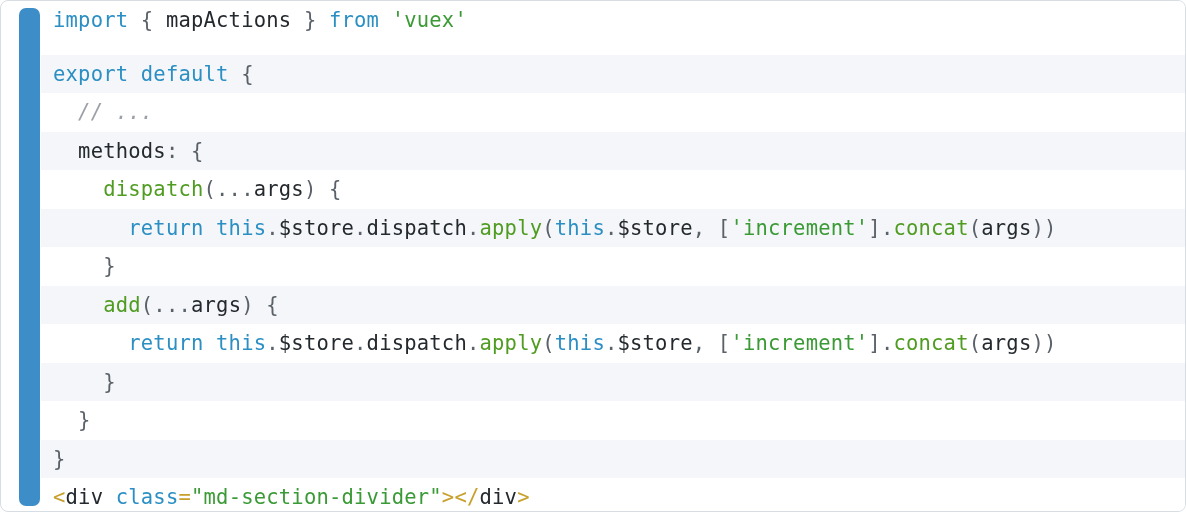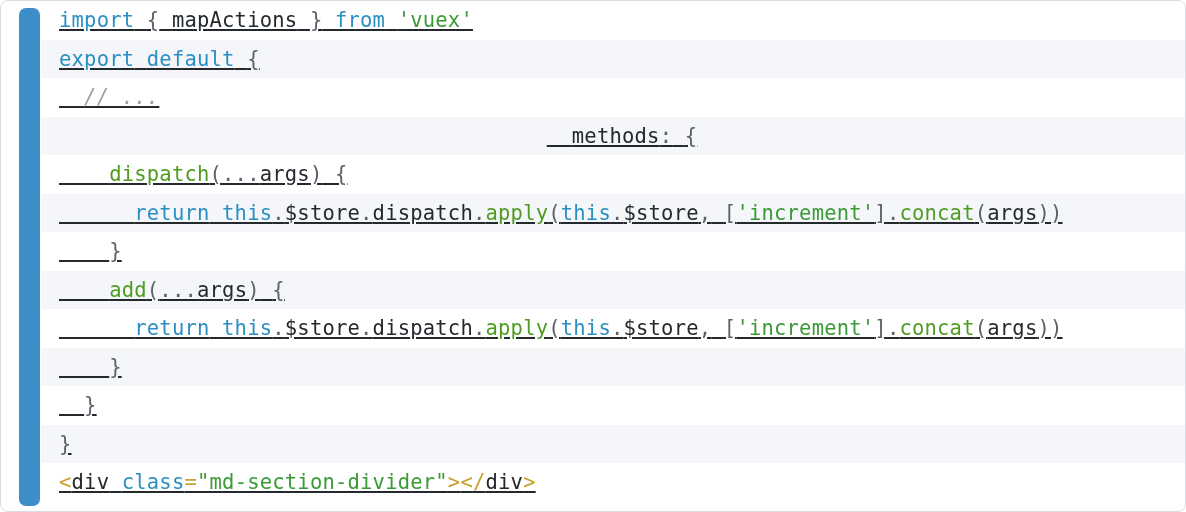--- a/index.html
+++ b/index.html
@@ -50,24 +50,23 @@
     z-index: 1;
   }
 
   .code-line {
     box-sizing: border-box;
     height: 38.5px;
     line-height: 38.5px;
     white-space: pre;
     font-size: 20.5px;
     letter-spacing: 0.2px;
-    padding-left: 18px;
+    padding-left: 12px;
     color: #24292e;
     background: #ffffff;
-    text-decoration: underline;
   }
   .code-line.alt {
     background: #f4f6f9;
   }
 
   
   .tok-kw      { color: #2b8fc4; }   
   .tok-fn      { color: #4f9c21; }   
   .tok-str     { color: #3a9a35; }   
   .tok-com     { color: #9aa0a6; font-style: italic; }  
@@ -80,23 +79,23 @@
 </head>
 <body>
 
 <div id="code-card" style="border-color: rgb(216, 221, 227); background: rgb(255, 255, 255);">
 
   <div id="accent-bar" style="background: rgb(60, 141, 200);"></div>
 
   <div id="code-viewport">
     <div id="code-lines">
         <div class="code-line"><span class="tok-kw">import</span><span class="tok-plain"> </span><span class="tok-punc">{</span><span class="tok-plain"> </span><span class="tok-plain">mapActions</span><span class="tok-plain"> </span><span class="tok-punc">}</span><span class="tok-plain"> </span><span class="tok-kw">from</span><span class="tok-plain"> </span><span class="tok-str">'vuex'</span></div>
-        <div class="code-line alt" style="background: rgb(244, 246, 249);"><span class="tok-kw">export</span><span class="tok-plain"> </span><span class="tok-kw">default</span><span class="tok-plain"> </span><span class="tok-punc">{</span></div>
+        <div class="code-line alt" style="background: rgb(244, 246, 249); margin-top: 15px;"><span class="tok-kw">export</span><span class="tok-plain"> </span><span class="tok-kw">default</span><span class="tok-plain"> </span><span class="tok-punc">{</span></div>
         <div class="code-line"><span class="tok-plain">  </span><span class="tok-com">// ...</span></div>
-        <div class="code-line alt" style="background: rgb(244, 246, 249); text-align: center;"><span class="tok-plain">  </span><span class="tok-plain">methods</span><span class="tok-punc">:</span><span class="tok-plain"> </span><span class="tok-punc">{</span></div>
+        <div class="code-line alt" style="background: rgb(244, 246, 249);"><span class="tok-plain">  </span><span class="tok-plain">methods</span><span class="tok-punc">:</span><span class="tok-plain"> </span><span class="tok-punc">{</span></div>
         <div class="code-line"><span class="tok-plain">    </span><span class="tok-fn">dispatch</span><span class="tok-punc">(</span><span class="tok-punc">...</span><span class="tok-plain">args</span><span class="tok-punc">)</span><span class="tok-plain"> </span><span class="tok-punc">{</span></div>
         <div class="code-line alt" style="background: rgb(244, 246, 249);"><span class="tok-plain">      </span><span class="tok-kw">return</span><span class="tok-plain"> </span><span class="tok-kw">this</span><span class="tok-punc">.</span><span class="tok-plain">$store</span><span class="tok-punc">.</span><span class="tok-plain">dispatch</span><span class="tok-punc">.</span><span class="tok-fn">apply</span><span class="tok-punc">(</span><span class="tok-kw">this</span><span class="tok-punc">.</span><span class="tok-plain">$store</span><span class="tok-punc">,</span><span class="tok-plain"> </span><span class="tok-punc">[</span><span class="tok-str">'increment'</span><span class="tok-punc">]</span><span class="tok-punc">.</span><span class="tok-fn">concat</span><span class="tok-punc">(</span><span class="tok-plain">args</span><span class="tok-punc">)</span><span class="tok-punc">)</span></div>
         <div class="code-line"><span class="tok-plain">    </span><span class="tok-punc">}</span></div>
         <div class="code-line alt" style="background: rgb(244, 246, 249);"><span class="tok-plain">    </span><span class="tok-fn">add</span><span class="tok-punc">(</span><span class="tok-punc">...</span><span class="tok-plain">args</span><span class="tok-punc">)</span><span class="tok-plain"> </span><span class="tok-punc">{</span></div>
         <div class="code-line"><span class="tok-plain">      </span><span class="tok-kw">return</span><span class="tok-plain"> </span><span class="tok-kw">this</span><span class="tok-punc">.</span><span class="tok-plain">$store</span><span class="tok-punc">.</span><span class="tok-plain">dispatch</span><span class="tok-punc">.</span><span class="tok-fn">apply</span><span class="tok-punc">(</span><span class="tok-kw">this</span><span class="tok-punc">.</span><span class="tok-plain">$store</span><span class="tok-punc">,</span><span class="tok-plain"> </span><span class="tok-punc">[</span><span class="tok-str">'increment'</span><span class="tok-punc">]</span><span class="tok-punc">.</span><span class="tok-fn">concat</span><span class="tok-punc">(</span><span class="tok-plain">args</span><span class="tok-punc">)</span><span class="tok-punc">)</span></div>
         <div class="code-line alt" style="background: rgb(244, 246, 249);"><span class="tok-plain">    </span><span class="tok-punc">}</span></div>
         <div class="code-line"><span class="tok-plain">  </span><span class="tok-punc">}</span></div>
         <div class="code-line alt" style="background: rgb(244, 246, 249);"><span class="tok-punc">}</span></div>
         <div class="code-line"><span class="tok-tag">&lt;</span><span class="tok-tagname">div</span><span class="tok-plain"> </span><span class="tok-attr">class</span><span class="tok-tag">=</span><span class="tok-str">"md-section-divider"</span><span class="tok-tag">&gt;</span><span class="tok-tag">&lt;</span><span class="tok-tag">/</span><span class="tok-tagname">div</span><span class="tok-tag">&gt;</span></div>
       </div>

